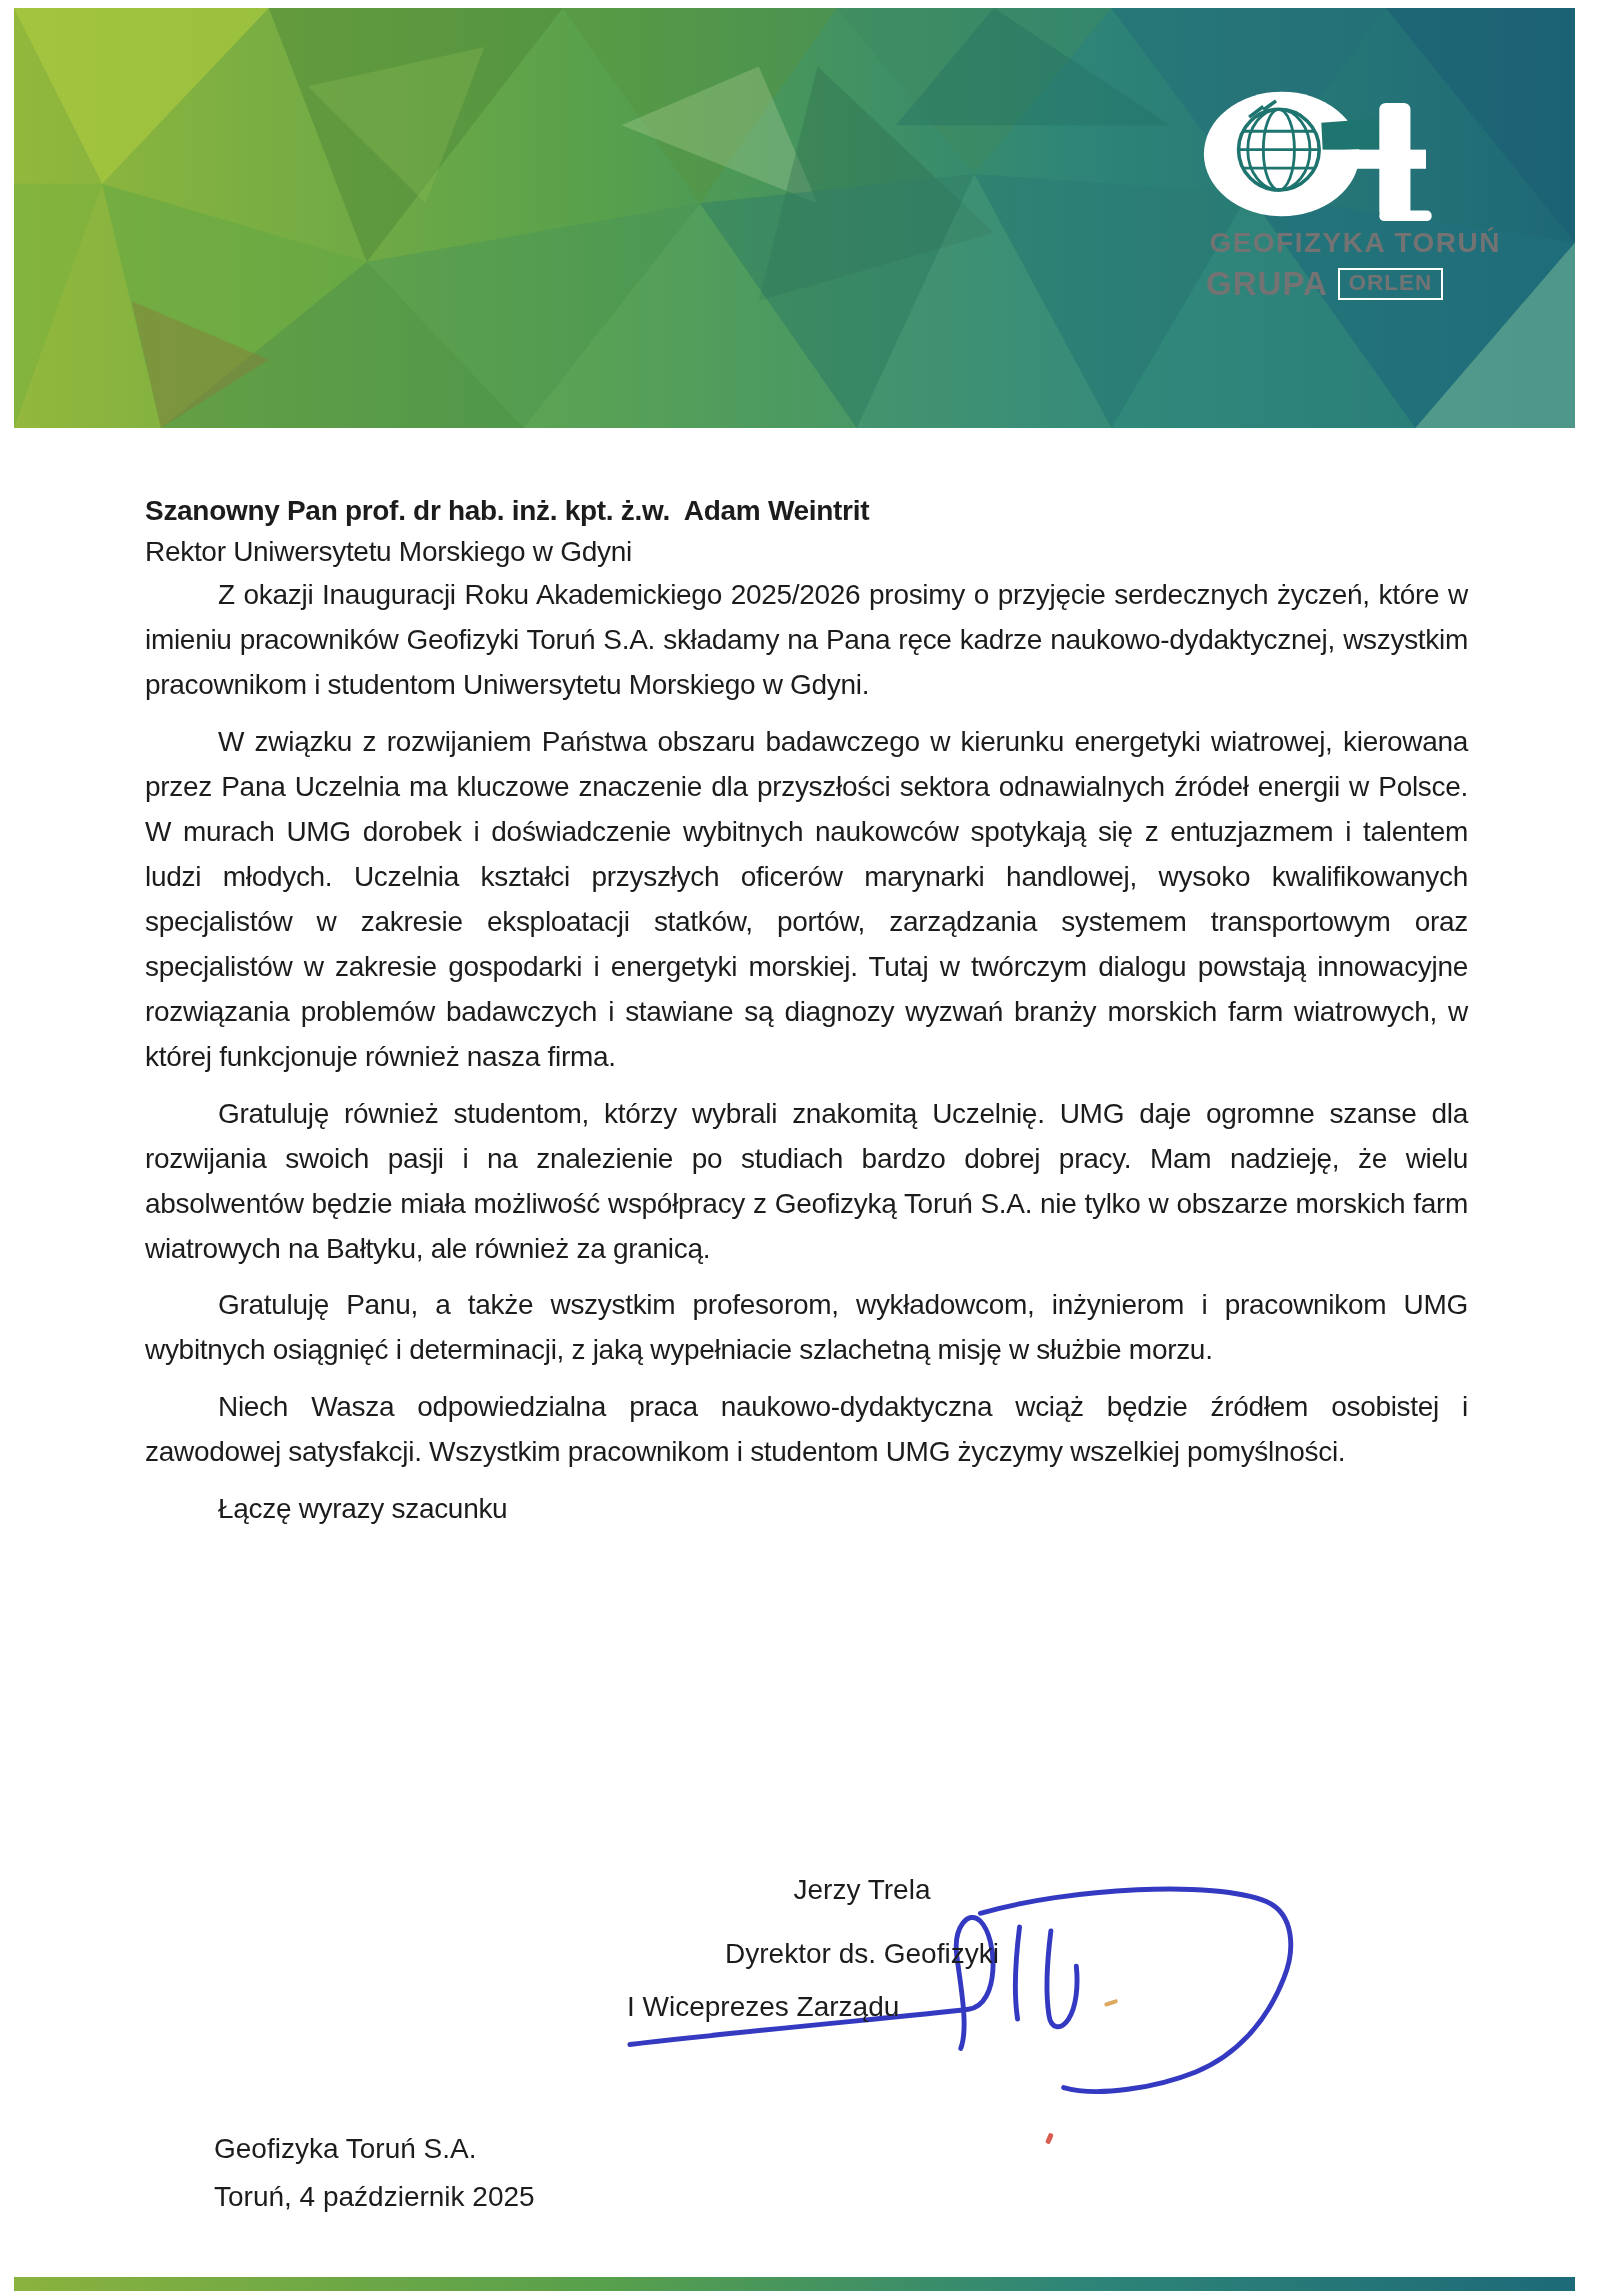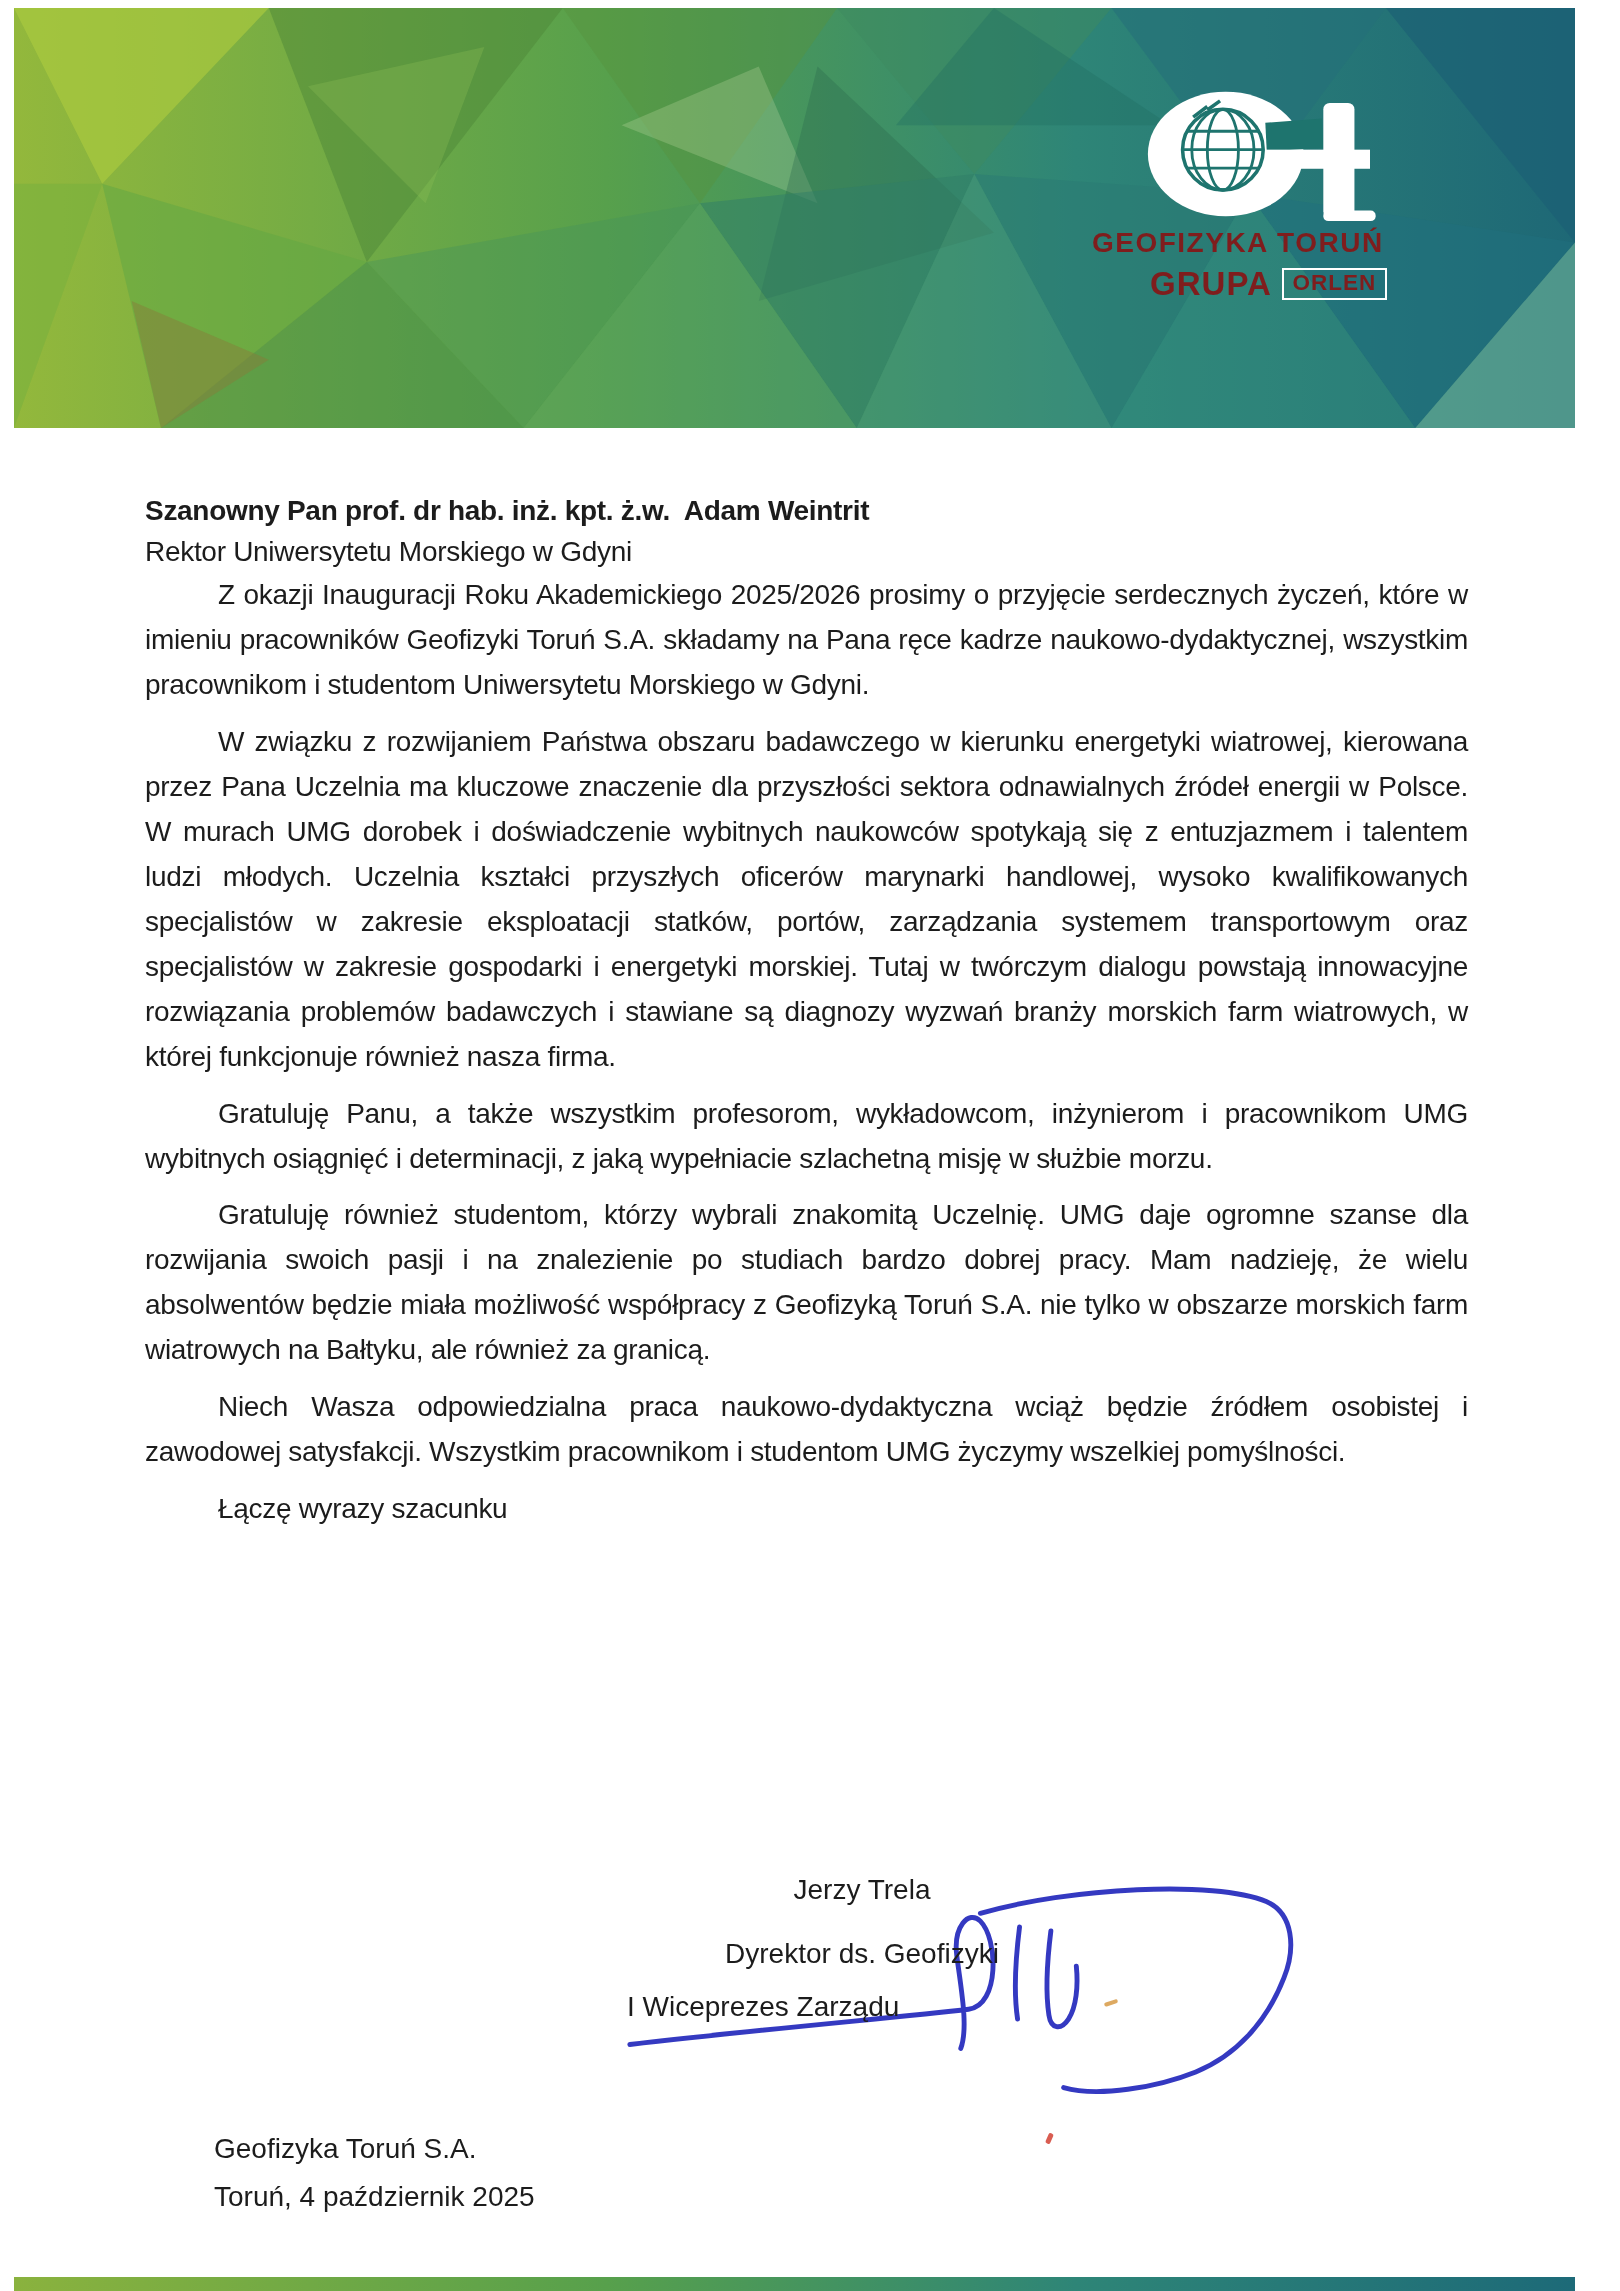--- a/index.html
+++ b/index.html
@@ -11,22 +11,22 @@
     color:#1c1c1c;
     overflow:hidden;
   }
   
   .header-art{
     position:absolute;left:13.7px;top:7.8px;width:1561px;height:420px;
   }
   .header-art svg{display:block;width:100%;height:100%;}
   
   .logo-block{
-    position:absolute;left:1092px;top:86px;width:353px;height:235px;
-    text-align:left;color:#7f1d1d;
+    position:absolute;left:1148px;top:86px;width:353px;height:235px;
+    text-align:right;color:#737373;
   }
   .logo-mark{display:block;margin:0 auto;width:245px;height:145px;}
   .logo-company{
     margin-top:-3.9px;
     font-size:28px;font-weight:bold;letter-spacing:1.5px;white-space:nowrap;
   }
   .logo-grupa-row{
     margin-top:5.9px;display:flex;align-items:center;justify-content:center;gap:9.8px;
     font-weight:bold;
   }
@@ -149,22 +149,22 @@
       <span class="logo-grupa">GRUPA</span>
       <span class="logo-orlen">ORLEN</span>
     </div>
   </div>
 
   <div class="letter">
     <div class="recipient-name">Szanowny Pan prof. dr hab. inż. kpt. ż.w.&nbsp; Adam Weintrit</div>
     <div class="recipient-role">Rektor Uniwersytetu Morskiego w Gdyni</div>
     <p>Z okazji Inauguracji Roku Akademickiego 2025/2026 prosimy o przyjęcie serdecznych życzeń, które w imieniu pracowników Geofizyki Toruń S.A. składamy na Pana ręce kadrze naukowo-dydaktycznej, wszystkim pracownikom i studentom Uniwersytetu Morskiego w Gdyni.</p>
     <p>W związku z rozwijaniem Państwa obszaru badawczego w kierunku energetyki wiatrowej, kierowana przez Pana Uczelnia ma kluczowe znaczenie dla przyszłości sektora odnawialnych źródeł energii w Polsce. W murach UMG dorobek i doświadczenie wybitnych naukowców spotykają się z entuzjazmem i talentem ludzi młodych. Uczelnia kształci przyszłych oficerów marynarki handlowej, wysoko kwalifikowanych specjalistów w zakresie eksploatacji statków, portów, zarządzania systemem transportowym oraz specjalistów w zakresie gospodarki i energetyki morskiej. Tutaj w twórczym dialogu powstają innowacyjne rozwiązania problemów badawczych i stawiane są diagnozy wyzwań branży morskich farm wiatrowych, w której funkcjonuje również nasza firma.</p>
+    <p>Gratuluję również studentom, którzy wybrali znakomitą Uczelnię. UMG daje ogromne szanse dla rozwijania swoich pasji i na znalezienie po studiach bardzo dobrej pracy. Mam nadzieję, że wielu absolwentów będzie miała możliwość współpracy z Geofizyką Toruń S.A. nie tylko w obszarze morskich farm wiatrowych na Bałtyku, ale również za granicą.</p>
     <p>Gratuluję Panu, a także wszystkim profesorom, wykładowcom, inżynierom i pracownikom UMG wybitnych osiągnięć i determinacji, z jaką wypełniacie szlachetną misję w służbie morzu.</p>
-    <p>Gratuluję również studentom, którzy wybrali znakomitą Uczelnię. UMG daje ogromne szanse dla rozwijania swoich pasji i na znalezienie po studiach bardzo dobrej pracy. Mam nadzieję, że wielu absolwentów będzie miała możliwość współpracy z Geofizyką Toruń S.A. nie tylko w obszarze morskich farm wiatrowych na Bałtyku, ale również za granicą.</p>
     <p>Niech Wasza odpowiedzialna praca naukowo-dydaktyczna wciąż będzie źródłem osobistej i zawodowej satysfakcji. Wszystkim pracownikom i studentom UMG życzymy wszelkiej pomyślności.</p>
     <div class="closing">Łączę wyrazy szacunku</div>
   </div>
 
   <div class="sig-name">Jerzy Trela</div>
   <svg class="sig-svg" viewBox="0 0 700 240">
     <g fill="none" stroke="#2a2fbe" stroke-width="5" stroke-linecap="round" opacity="0.95">
       <path d="M 22 168 C 160 152 300 140 368 132 C 400 128 398 60 380 42 C 368 30 352 48 356 78 C 360 110 368 150 360 172"></path>
       <path d="M 420 48 C 416 80 414 116 418 142"></path>
       <path d="M 452 52 C 448 84 446 112 450 138 C 452 152 462 154 470 142 C 478 130 480 108 478 88"></path>

